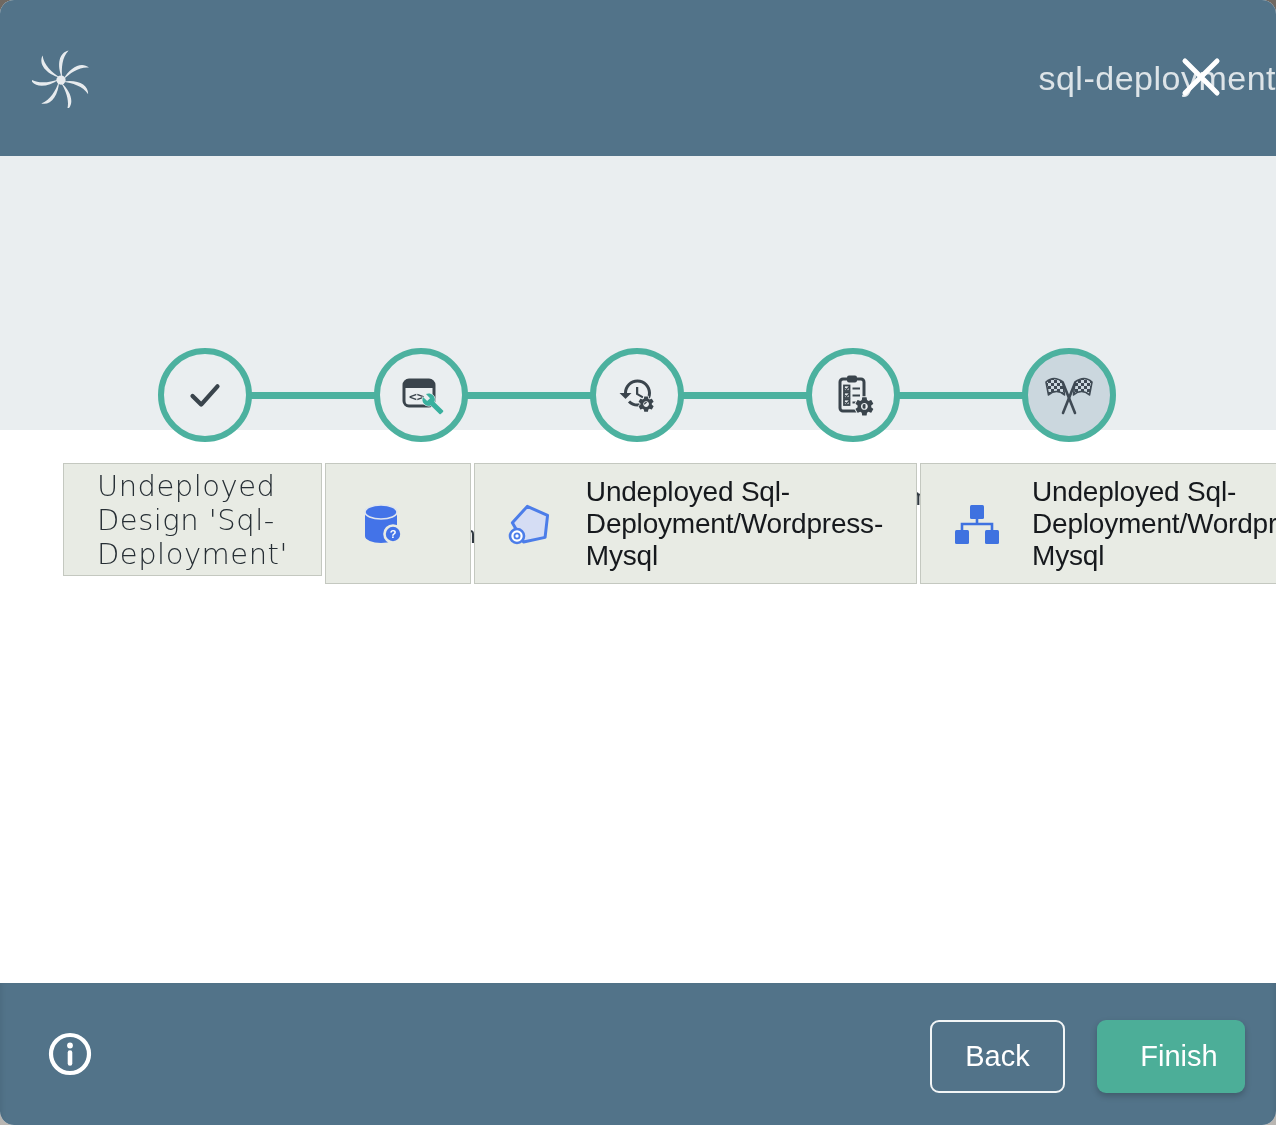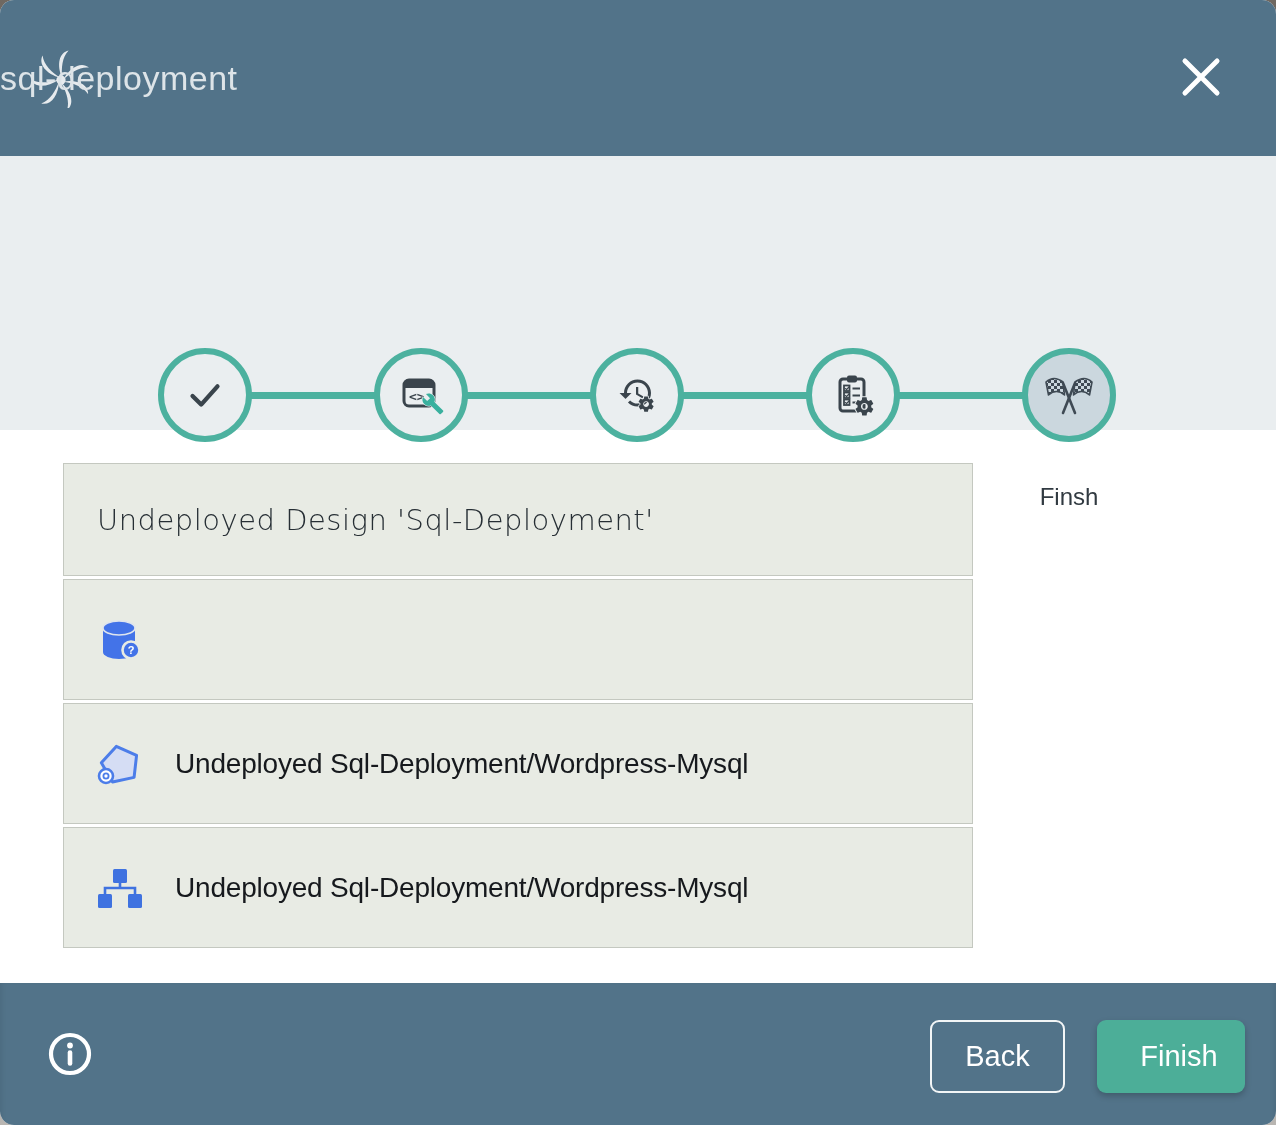--- a/index.html
+++ b/index.html
@@ -14,21 +14,21 @@
     border-radius:14px; overflow:hidden; background:#ffffff;
   }
 
   
   .hdr {
     position:absolute; top:0; left:0; width:100%; height:156px;
     background:#527389; display:flex; align-items:center;
   }
   .hdr .logo { position:absolute; left:32px; top:50px; width:58px; height:58px; }
   .hdr .title {
-    position:absolute; left:0; width:100%; text-align:left;
+    position:absolute; left:0; width:100%; text-align:right;
     color:#dde4e8; font-size:34px; letter-spacing:.5px;
   }
   .hdr .close { position:absolute; right:54px; top:56px; width:42px; height:42px; cursor:pointer; }
 
   
   .stepper {
     position:absolute; top:156px; left:0; width:100%; height:274px;
     background:#eaeef0;
   }
   .connector {
@@ -42,22 +42,22 @@
     display:flex; align-items:center; justify-content:center;
   }
   .step.active .circle { background:#cbd7de; }
   .step .lbl {
     margin-top:36px; font-size:24px; color:#313a41; line-height:1.6;
   }
   .s0{left:205px}.s1{left:421px}.s2{left:637px}.s3{left:853px}.s4{left:1069px}
 
   
   .results {
-    position:absolute; top:463px; left:63px; width:910px;
-    display:flex; flex-direction:column; gap:3px;
+    position:absolute; top:463px; left:63px; width:1150px;
+    display:flex; flex-direction:row; gap:3px;
   }
   .row {
     background:#e8ebe4; border:1px solid #c4c8c0;
     display:flex; align-items:center; padding:0 33px;
   }
   .row.head { height:113px; }
   .row.item { height:121px; }
   .row.head .txt-head {
     font-family:"DejaVu Sans", sans-serif; font-weight:300;
     font-size:29px; color:#262e34; letter-spacing:.5px;

